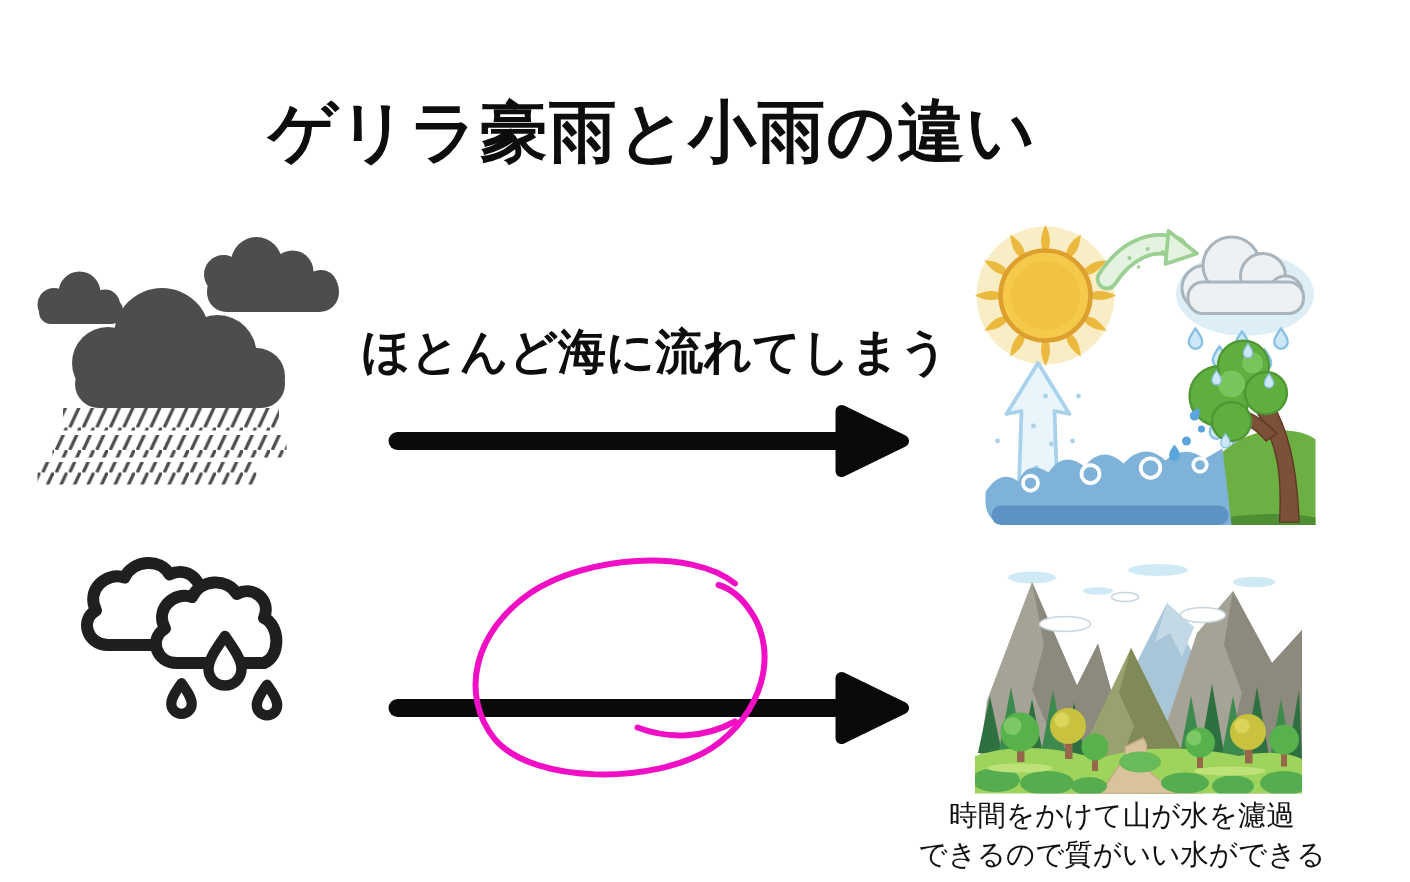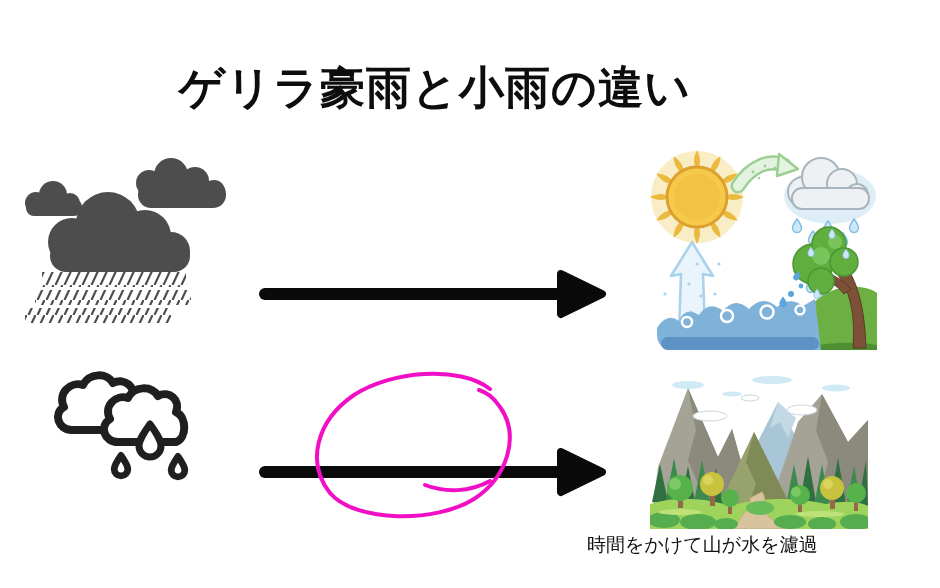--- a/index.html
+++ b/index.html
@@ -11,21 +11,21 @@
   #page-title{
     left:435px;top:26px;transform:translateX(-50%);
     font-size:45px;font-weight:bold;letter-spacing:1px;white-space:nowrap;color:#0d0d0d;
   }
   .row-label{
     font-size:32px;font-weight:bold;white-space:nowrap;color:#0d0d0d;letter-spacing:0px;
   }
   #label-heavy{left:241px;top:181px;}
   #label-light{left:228px;top:381px;}
   #caption{
-    left:587px;top:499px;width:322px;
+    left:587px;top:499px;width:322px;text-align:center;
     font-size:19px;line-height:26px;color:#111;font-weight:normal;
   }
   #storm-icon{left:18px;top:118px;}
   #light-rain-icon{left:48px;top:334px;}
   #arrow-top{left:255px;top:237px;}
   #arrow-bottom{left:255px;top:415px;}
   #water-cycle{left:645px;top:112px;}
   #mountain-scene{left:650px;top:340px;}
   #highlight-circle{left:298px;top:333px;pointer-events:none;}
 </style>
@@ -56,20 +56,21 @@
         <circle cx="90" cy="74" r="32"></circle>
         <circle cx="127" cy="86" r="26"></circle>
         <circle cx="153" cy="101" r="19"></circle>
       <rect x="32" y="90" width="140" height="32" rx="16"></rect>
     </g>
     <rect x="24" y="122" width="144" height="15" fill="url(#hatch)"></rect>
     <rect x="17" y="140" width="156" height="15" fill="url(#hatch)"></rect>
     <rect x="7" y="158" width="146" height="15" fill="url(#hatch)"></rect>
   </svg>
 
+  <div id="label-heavy" class="abs row-label">ほとんど海に流れてしまう</div>
 
   <svg id="arrow-top" class="abs" width="352" height="50" viewBox="0 0 352 50">
     <line x1="10" y1="25" x2="308" y2="25" stroke="#0a0a0a" stroke-width="12" stroke-linecap="round"></line>
     <path d="M306,5 L347,25 L306,45 Z" fill="#0a0a0a" stroke="#0a0a0a" stroke-width="8" stroke-linejoin="round"></path>
   </svg>
 
   <svg id="water-cycle" class="abs" width="235" height="208" viewBox="0 0 235 208">
 
     <g>
       <circle cx="52" cy="53" r="46" fill="#f8edc4"></circle>
@@ -269,15 +270,16 @@
 
   <svg id="highlight-circle" class="abs" width="232" height="164" viewBox="0 0 232 164">
     <g fill="none" stroke="#f10fc6" stroke-width="4" stroke-linecap="round">
       <path d="M192,24 C162,0 92,6 56,30 C18,56 8,98 32,128 C58,158 138,158 176,134 C210,112 222,70 202,42 C196,33 188,27 181,25"></path>
       <path d="M127,120 C148,128 172,127 192,116"></path>
     </g>
   </svg>
 
   <div id="caption" class="abs">
     <div>時間をかけて山が水を濾過</div>
+    <div>できるので質がいい水ができる</div>
   </div>
 
 </div>
 
 </body></html>

